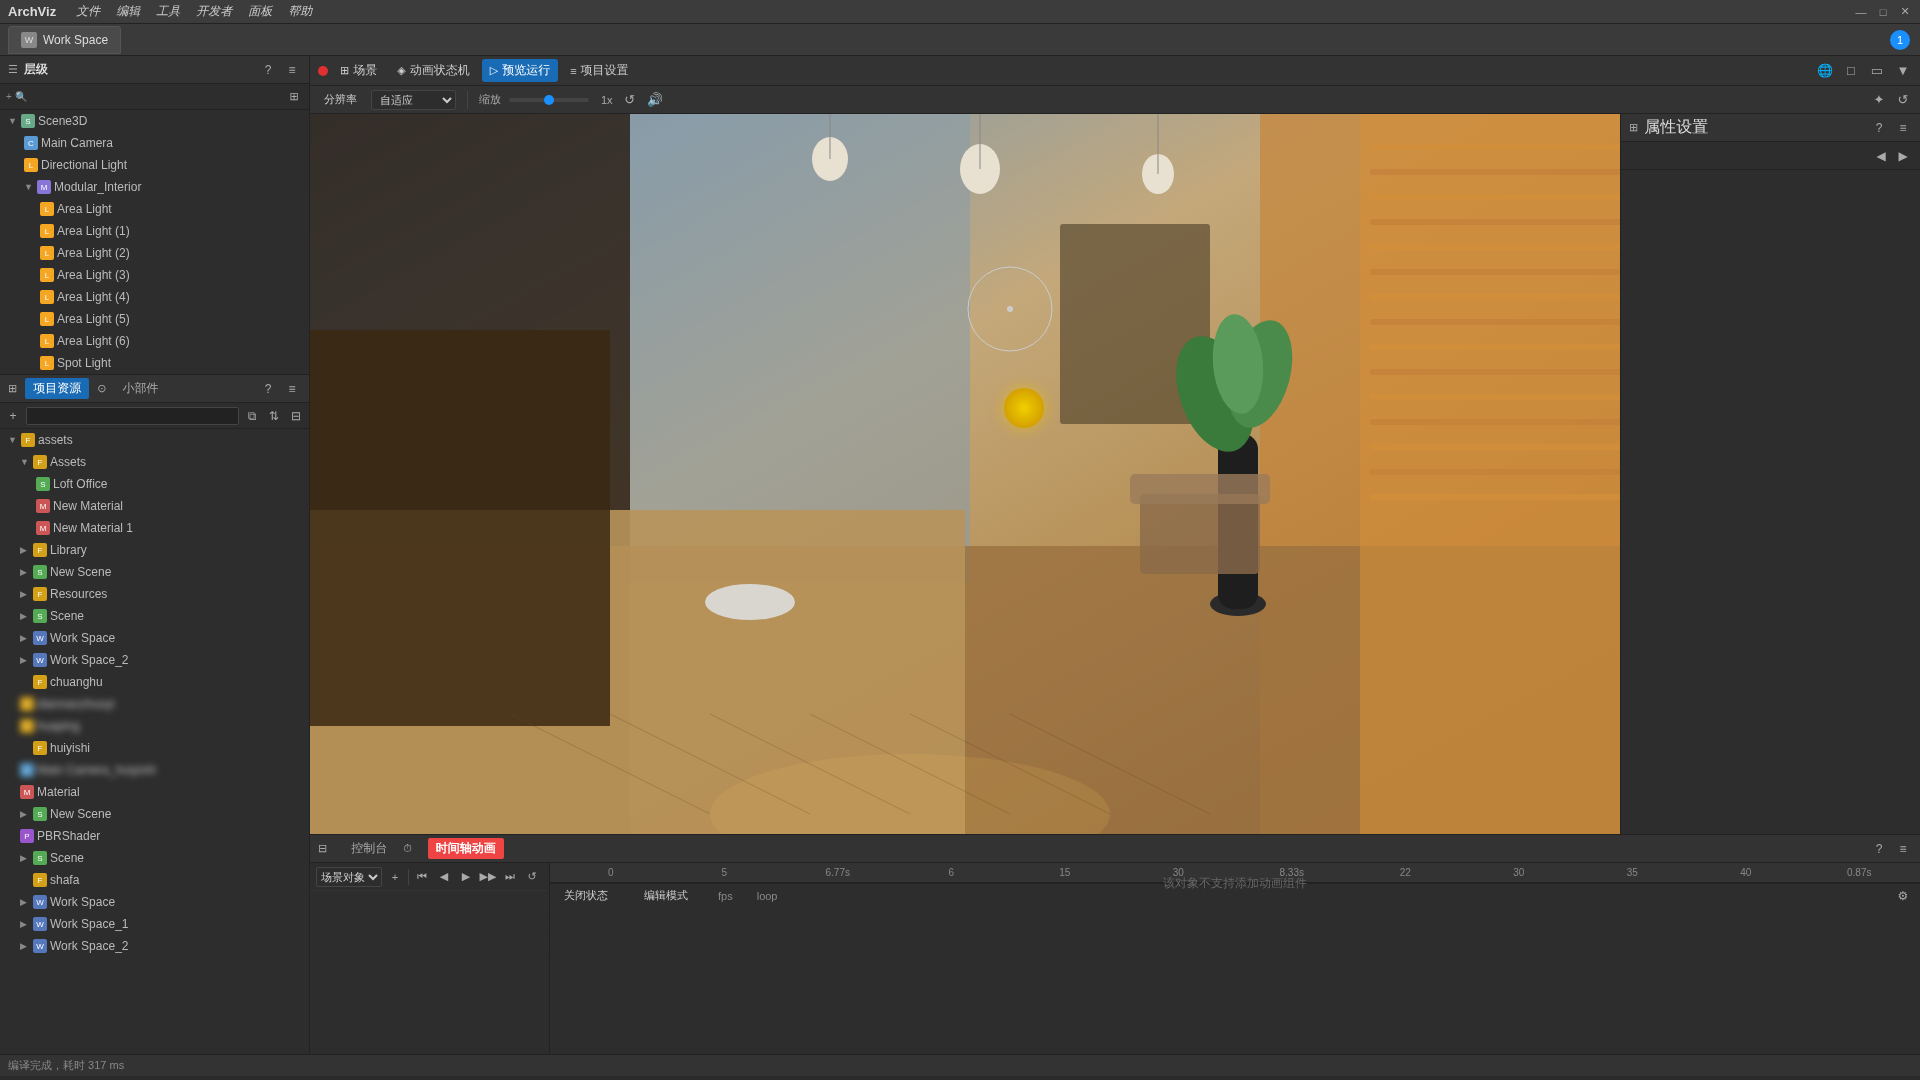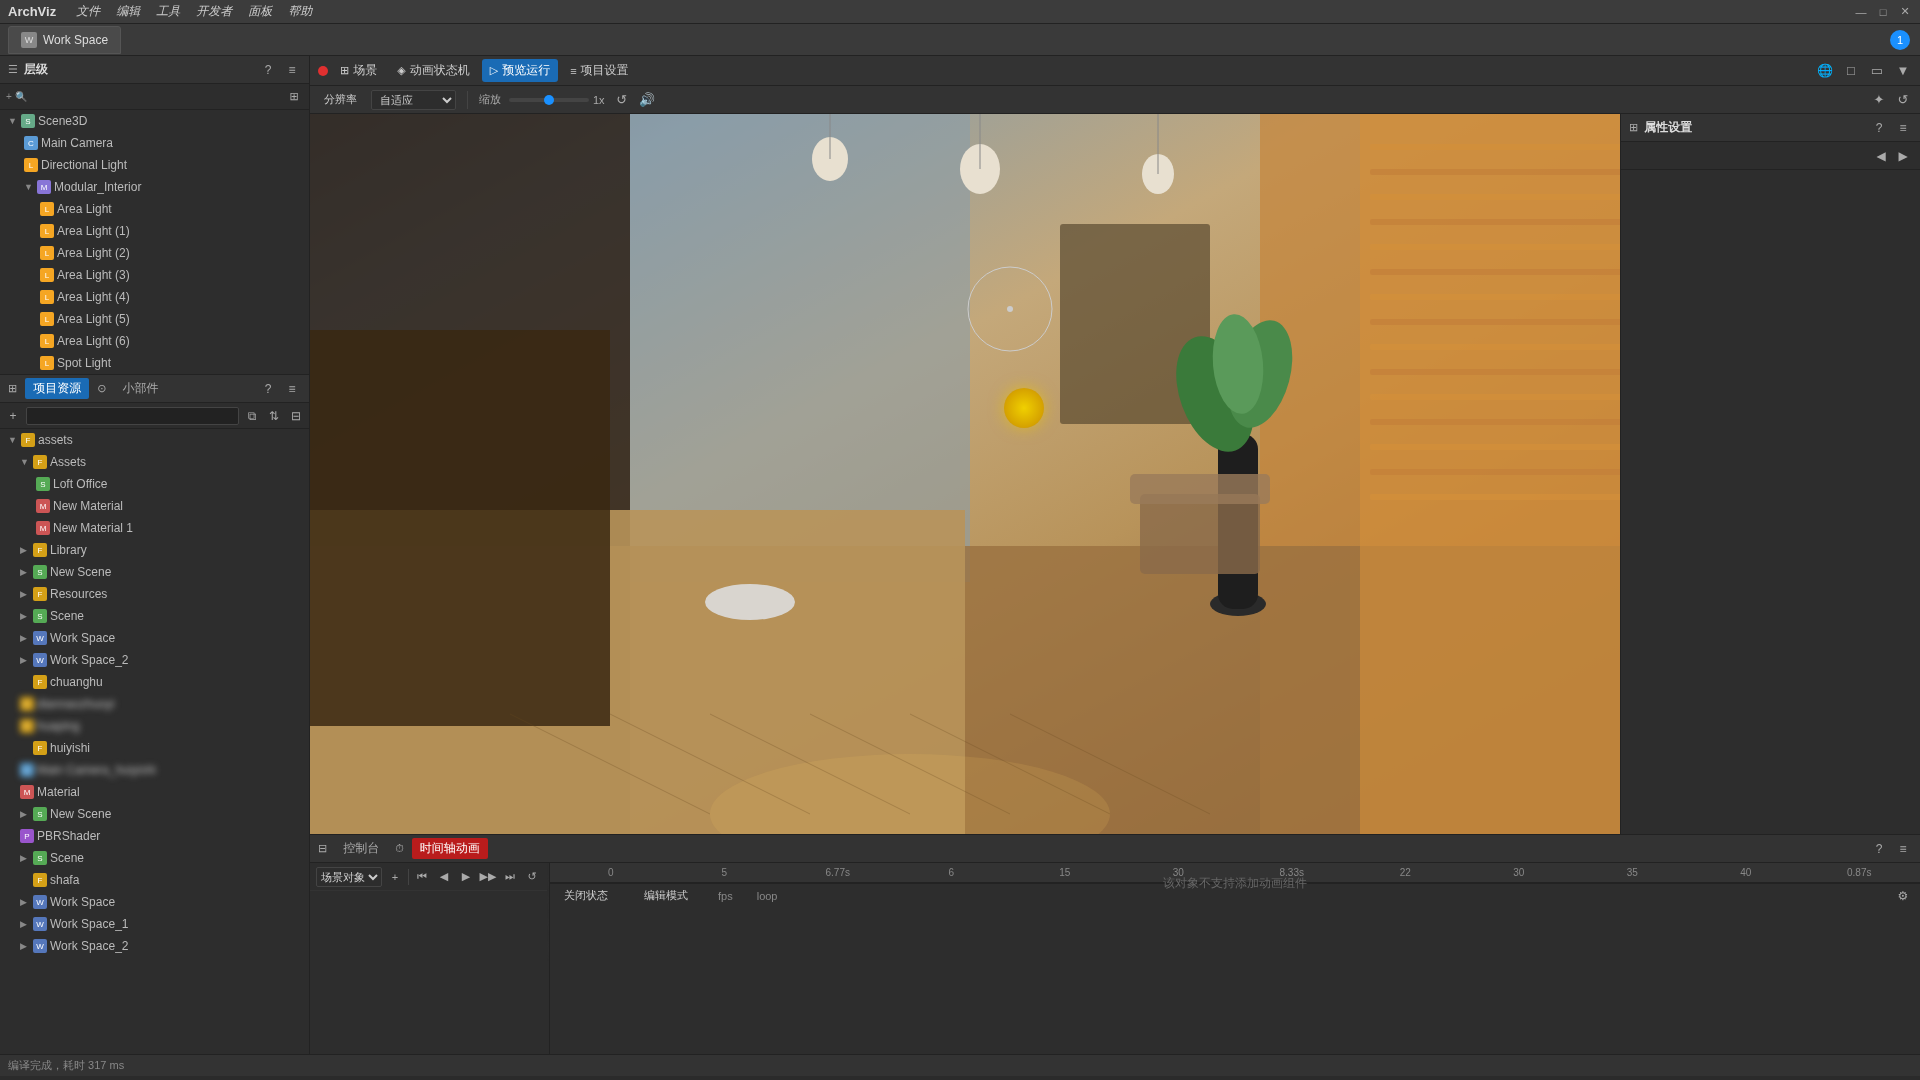--- a/index.html
+++ b/index.html
@@ -375,22 +375,23 @@
     }
     .bottom-tab {
       display: flex;
       align-items: center;
       gap: 4px;
       padding: 2px 8px;
       cursor: pointer;
       font-size: 12px;
       color: #aaa;
       border-radius: 2px;
-    }
-    .bottom-tab.active { background: #b91c1c; color: #fff; }
+      margin-left: 8px;
+    }
+    .bottom-tab.active { background: #ef4444; color: #fff; font-weight: bold; }
     .bottom-content {
       flex: 1;
       display: flex;
       overflow: hidden;
     }
 
     
     .timeline-left {
       width: 240px;
       border-right: 1px solid #222;
@@ -857,21 +858,21 @@
         <div class="vp-btn">
           <span>分辨率</span>
         </div>
         <select style="background:#2d2d2d;border:1px solid #444;color:#ccc;font-size:11px;height:20px;padding:0 4px;border-radius:2px;outline:none;">
           <option>自适应</option>
           <option>1280x720</option>
           <option>1920x1080</option>
         </select>
         <div class="vp-divider"></div>
         <span style="font-size:11px;color:#aaa;">缩放</span>
-        <div style="display:flex;align-items:center;gap:4px;">
+        <div style="display:flex;align-items:center;gap:12px;">
           <div style="width:80px;height:4px;background:#444;border-radius:2px;position:relative;">
             <div style="position:absolute;left:50%;width:10px;height:10px;background:#1a90ff;border-radius:50%;top:-3px;transform:translateX(-50%);"></div>
           </div>
           <span style="font-size:11px;color:#aaa;">1x</span>
         </div>
         <span class="toolbar-icon">↺</span>
         <span class="toolbar-icon">🔊</span>
 
         <div style="margin-left:auto;display:flex;gap:6px;">
           <span class="toolbar-icon">✦</span>
@@ -958,21 +959,21 @@
               </g>
             </svg>
 
             <div class="yellow-circle"></div>
           </div>
         </div>
 
         <div id="right-panel">
           <div class="right-panel-header">
             <span style="font-size:11px;color:#aaa;margin-right:6px;">⊞</span>
-            <span style="font-size:12px;color:#ddd;font-weight:bold;">属性设置</span>
+            <span style="font-size:16px;color:#ddd;font-weight:normal;">属性设置</span>
             <div style="margin-left:auto;display:flex;gap:6px;">
               <span class="icon-btn">?</span>
               <span class="icon-btn">≡</span>
             </div>
           </div>
           <div class="right-panel-nav">
             <span class="icon-btn">◀</span>
             <span class="icon-btn">▶</span>
           </div>
 

